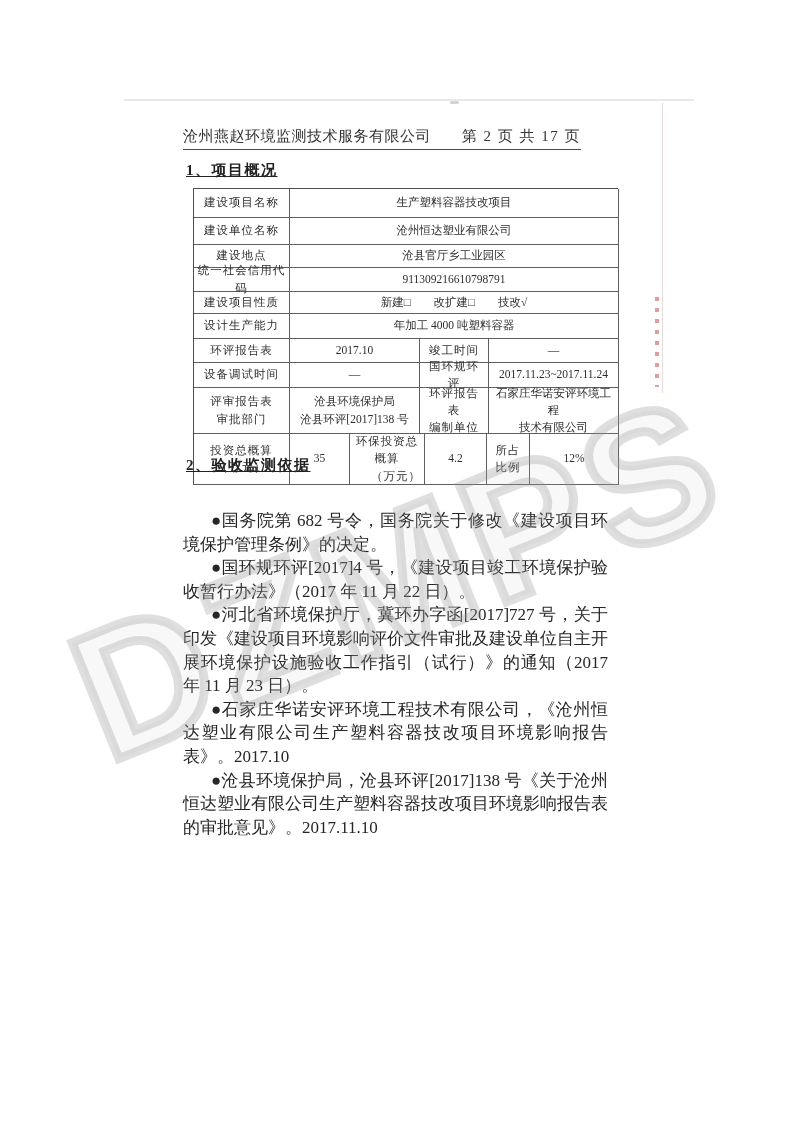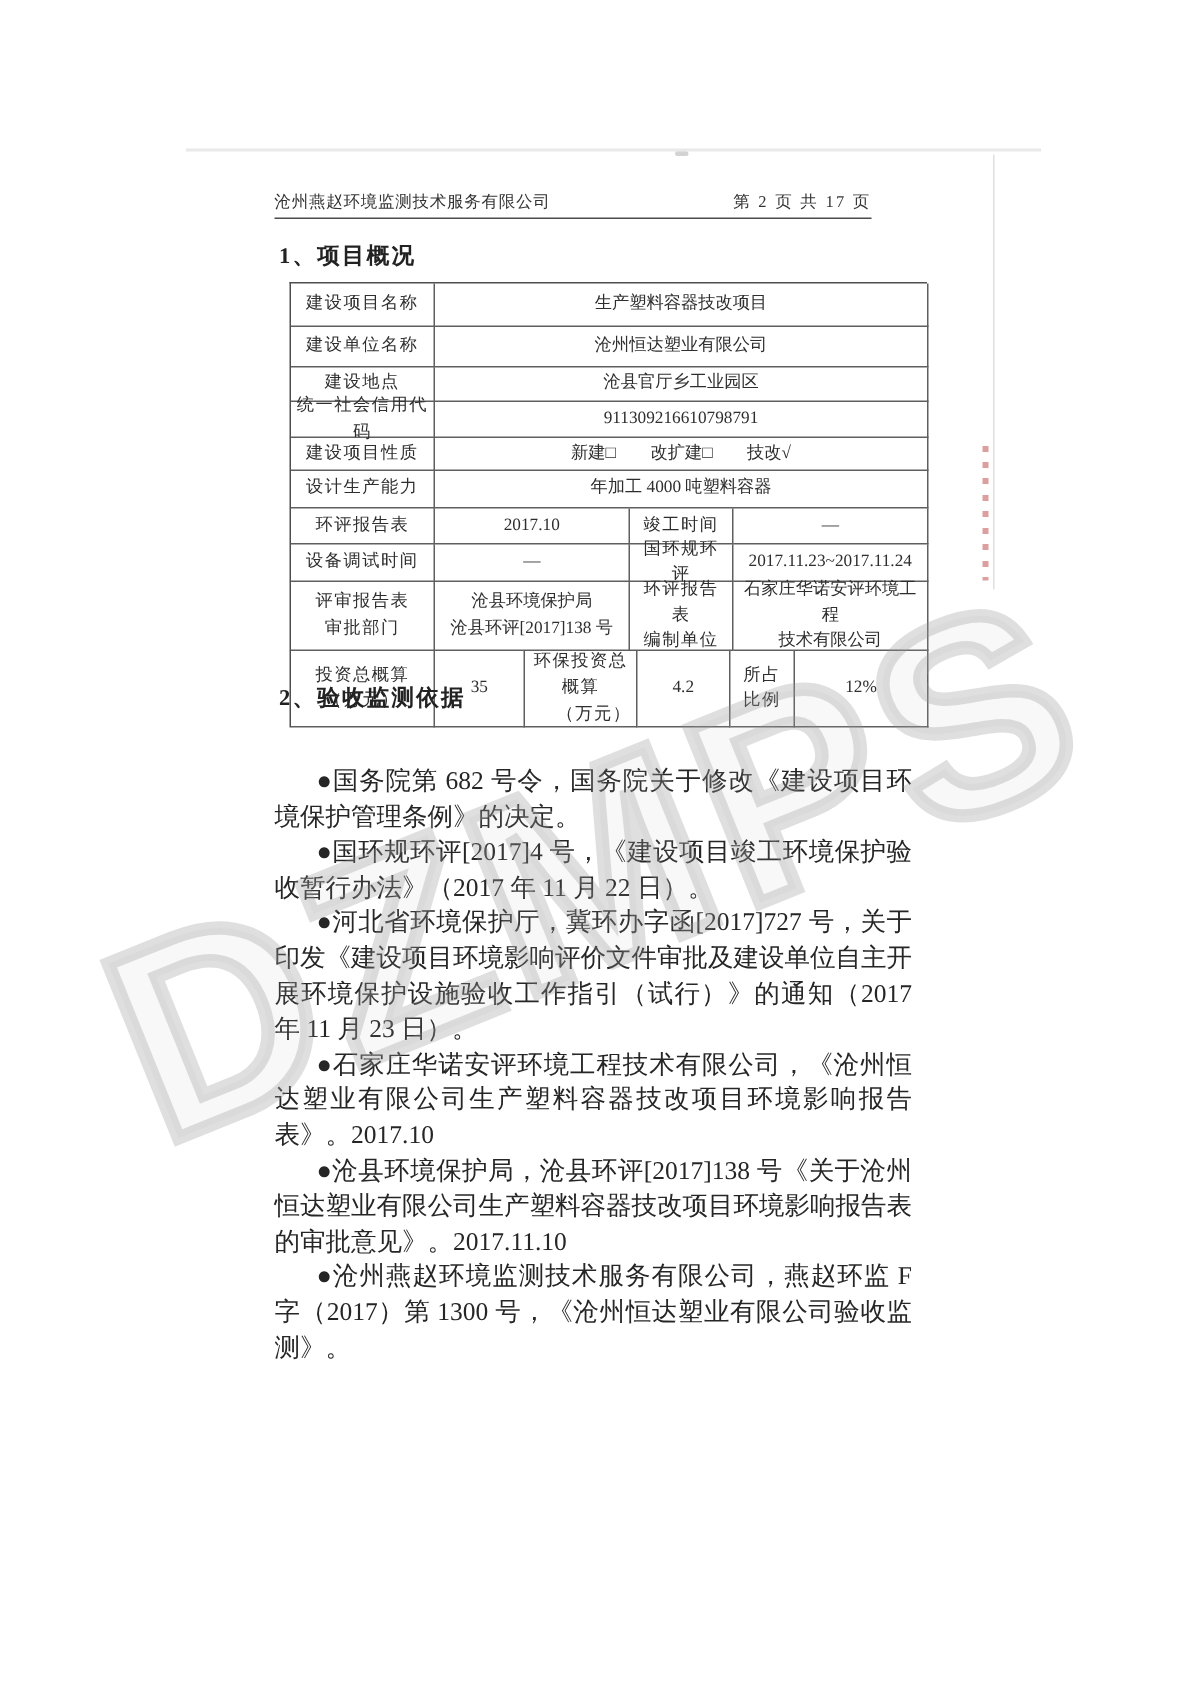--- a/index.html
+++ b/index.html
@@ -24,27 +24,27 @@
     font-family:"Liberation Sans","DejaVu Sans",sans-serif;
     font-weight:bold;font-size:182px;line-height:220px;letter-spacing:8px;text-align:center;
     color:rgba(190,190,190,0.10);
     -webkit-text-stroke:9px rgba(150,150,150,0.30);
     pointer-events:none;z-index:5;
   }
   
   .page-header{
     position:absolute;left:183px;top:127px;width:398px;
     display:flex;justify-content:space-between;align-items:flex-end;
-    font-size:11px;letter-spacing:0.5px;color:#333;
+    font-size:15px;letter-spacing:0.5px;color:#333;
     border-bottom:1.5px solid #4a4a4a;padding-bottom:3px;z-index:2;
   }
   .page-header .page-no{letter-spacing:1.5px;}
   
   .h-sec{position:absolute;left:186px;font-size:15px;font-weight:bold;letter-spacing:1.5px;
-    color:#222;z-index:2;}
+    color:#222;z-index:2;text-decoration:underline;}
   .h1{top:161px;}
   .h2{top:456px;}
   
   .info-table{position:absolute;left:193px;top:188px;width:425px;z-index:2;
     border-top:1.2px solid #4f4f4f;border-left:1.2px solid #4f4f4f;
     font-size:11.5px;color:#2e2e2e;box-sizing:border-box;}
   .trow{display:flex;width:100%;box-sizing:border-box;}
   .tcell{box-sizing:border-box;border-right:1px solid #5f5f5f;border-bottom:1px solid #5f5f5f;
     display:flex;flex-direction:column;justify-content:center;align-items:center;
     text-align:center;padding:1px 3px;line-height:1.5;}
@@ -157,16 +157,15 @@
   </div>
 
   <div class="h-sec h2">2、验收监测依据</div>
 
   <div class="basis">
     <p>●国务院第 682 号令，国务院关于修改《建设项目环境保护管理条例》的决定。</p>
     <p>●国环规环评[2017]4 号，《建设项目竣工环境保护验收暂行办法》（2017 年 11 月 22 日）。</p>
     <p>●河北省环境保护厅，冀环办字函[2017]727 号，关于印发《建设项目环境影响评价文件审批及建设单位自主开展环境保护设施验收工作指引（试行）》的通知（2017 年 11 月 23 日）。</p>
     <p>●石家庄华诺安评环境工程技术有限公司，《沧州恒达塑业有限公司生产塑料容器技改项目环境影响报告表》。2017.10</p>
     <p>●沧县环境保护局，沧县环评[2017]138 号《关于沧州恒达塑业有限公司生产塑料容器技改项目环境影响报告表的审批意见》。2017.11.10</p>
-    <p>●沧州燕赵环境监测技术服务有限公司，燕赵环监 F 字（2017）第 1300 号，《沧州恒达塑业有限公司验收监测》。</p>
   </div>
 
 </div>
 
 </body></html>

